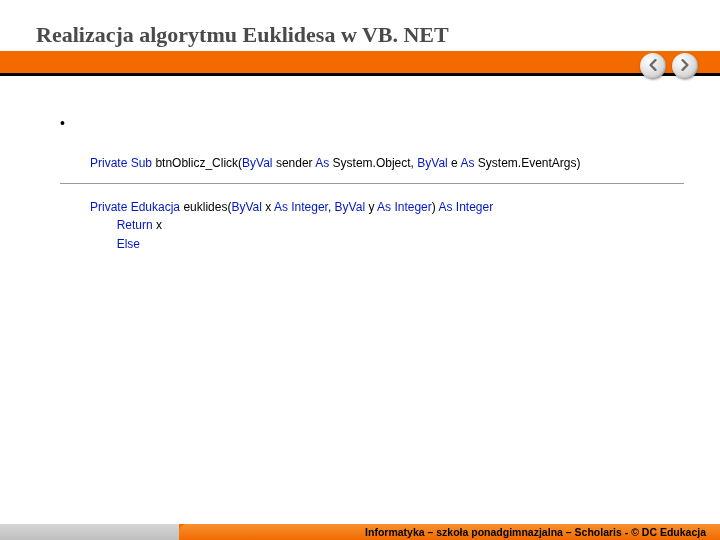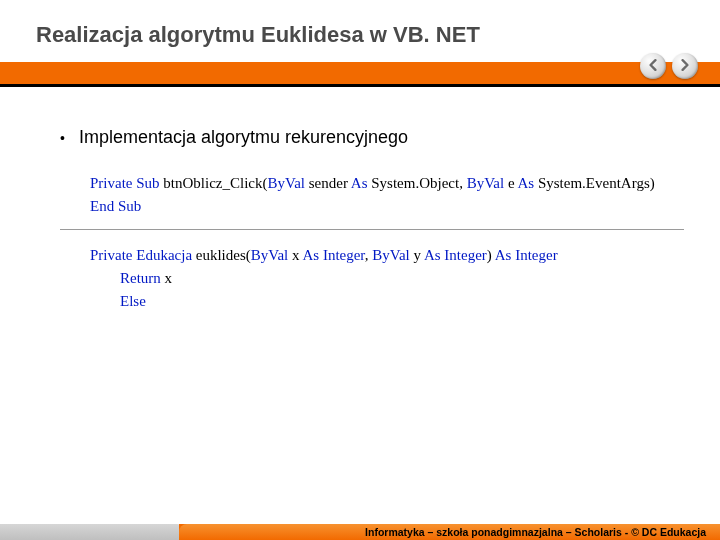--- a/index.html
+++ b/index.html
@@ -1,34 +1,34 @@
 <!DOCTYPE html>
 <html><head>
 <meta charset="utf-8">
 <style>
   * { margin: 0; padding: 0; box-sizing: border-box; }
   html, body { width: 720px; height: 540px; font-family: Arial, Helvetica, sans-serif; background: #fff; }
   .slide { position: relative; width: 720px; height: 540px; background: #fff; overflow: hidden; }
 
-  .title-area { padding: 22px 0 14px 36px; }
+  .title-area { padding: 22px 0 3px 36px; font-family: Liberation Serif, serif; }
   .title { font-size: 22px; font-weight: bold; color: #4a4a4a; }
 
   .orange-bar { height: 22px; background: #f26a00; width: 100%; }
   .black-line { height: 3px; background: #000; width: 100%; }
 
   .nav-bubbles { position: absolute; top: 53px; right: 22px; display: flex; gap: 6px; }
   .nav-btn { width: 26px; height: 26px; border-radius: 50%; background: radial-gradient(circle at 35% 30%, #fdfdfd 0%, #e6e6e6 40%, #bcbcbc 100%); box-shadow: inset -1px -1px 2px rgba(0,0,0,.25), 0 1px 2px rgba(0,0,0,.3); display: flex; align-items: center; justify-content: center; cursor: pointer; }
   .nav-btn svg { width: 12px; height: 12px; }
 
   .content { padding: 40px 36px 0 60px; }
   .bullet-row { display: flex; align-items: baseline; gap: 14px; margin-bottom: 24px; }
   .bullet-dot { font-size: 14px; color: #000; line-height: 1; }
   .bullet-text { font-size: 18px; color: #000; }
 
-  .code-area { padding: 0 12px 0 30px; font-family: Liberation Serif, serif; font-size: 15px; line-height: 1.55; color: #000; margin-top: 9px; }
+  .code-area { padding: 0 12px 0 30px; font-family: Liberation Sans, sans-serif; font-size: 12px; line-height: 1.55; color: #000; margin-top: 9px; }
   .kw { color: #0018c4; }
   .code-line { white-space: pre; }
   .hr { border: none; border-top: 1px solid #9a9a9a; margin: 10px 0 14px 0; }
 
   .footer { position: absolute; left: 0; right: 0; bottom: 0; height: 26px; padding-left: 18px; }
   .footer-bar { position: absolute; left: 0; right: 0; bottom: 0; height: 16px; display: flex; }
   .footer-seg-grey { width: 185px; height: 100%; background: linear-gradient(#d6d6d6,#bfbfbf); border-top-right-radius: 8px; }
   .footer-seg-orange { flex: 1; height: 100%; background: #f26a00; margin-left: -6px; }
   .footer-seg-orange-inner { height: 100%; border-top-left-radius: 8px; background: linear-gradient(#f7922f,#f26a00); }
   .footer-text { position: absolute; right: 14px; bottom: 2px; font-size: 10.5px; font-weight: bold; color: #000; }
@@ -58,26 +58,24 @@
         <svg viewBox="0 0 10 10">
             <path d="M3 1 L7 5 L3 9" fill="none" stroke="#6a6a6a" stroke-width="2" stroke-linecap="round" stroke-linejoin="round"></path>
           </svg>
       </span>
     </div>
   </div>
 
   <div class="content">
     <div class="bullet-row">
       <span class="bullet-dot">•</span>
-      <span class="bullet-text">Implementacja algorytmu rekurencyjnego</span>
     </div>
 
     <div class="code-area">
         <div class="code-line"><span class="kw">Private Sub</span><span> btnOblicz_Click(</span><span class="kw">ByVal</span><span> sender </span><span class="kw">As</span><span> System.Object, </span><span class="kw">ByVal</span><span> e </span><span class="kw">As</span><span> System.EventArgs)</span></div>
-        <div class="code-line"><span class="kw">End Sub</span></div>
       </div>
     <hr class="hr">
     <div class="code-area">
         <div class="code-line"><span class="kw">Private Edukacja</span><span> euklides(</span><span class="kw">ByVal</span><span> x </span><span class="kw">As Integer</span><span>, </span><span class="kw">ByVal</span><span> y </span><span class="kw">As Integer</span><span>) </span><span class="kw">As Integer</span></div>
         <div class="code-line"><span>        </span><span class="kw">Return</span><span> x</span></div>
         <div class="code-line"><span>        </span><span class="kw">Else</span></div>
       </div>
   </div>
 
   <div class="footer">

